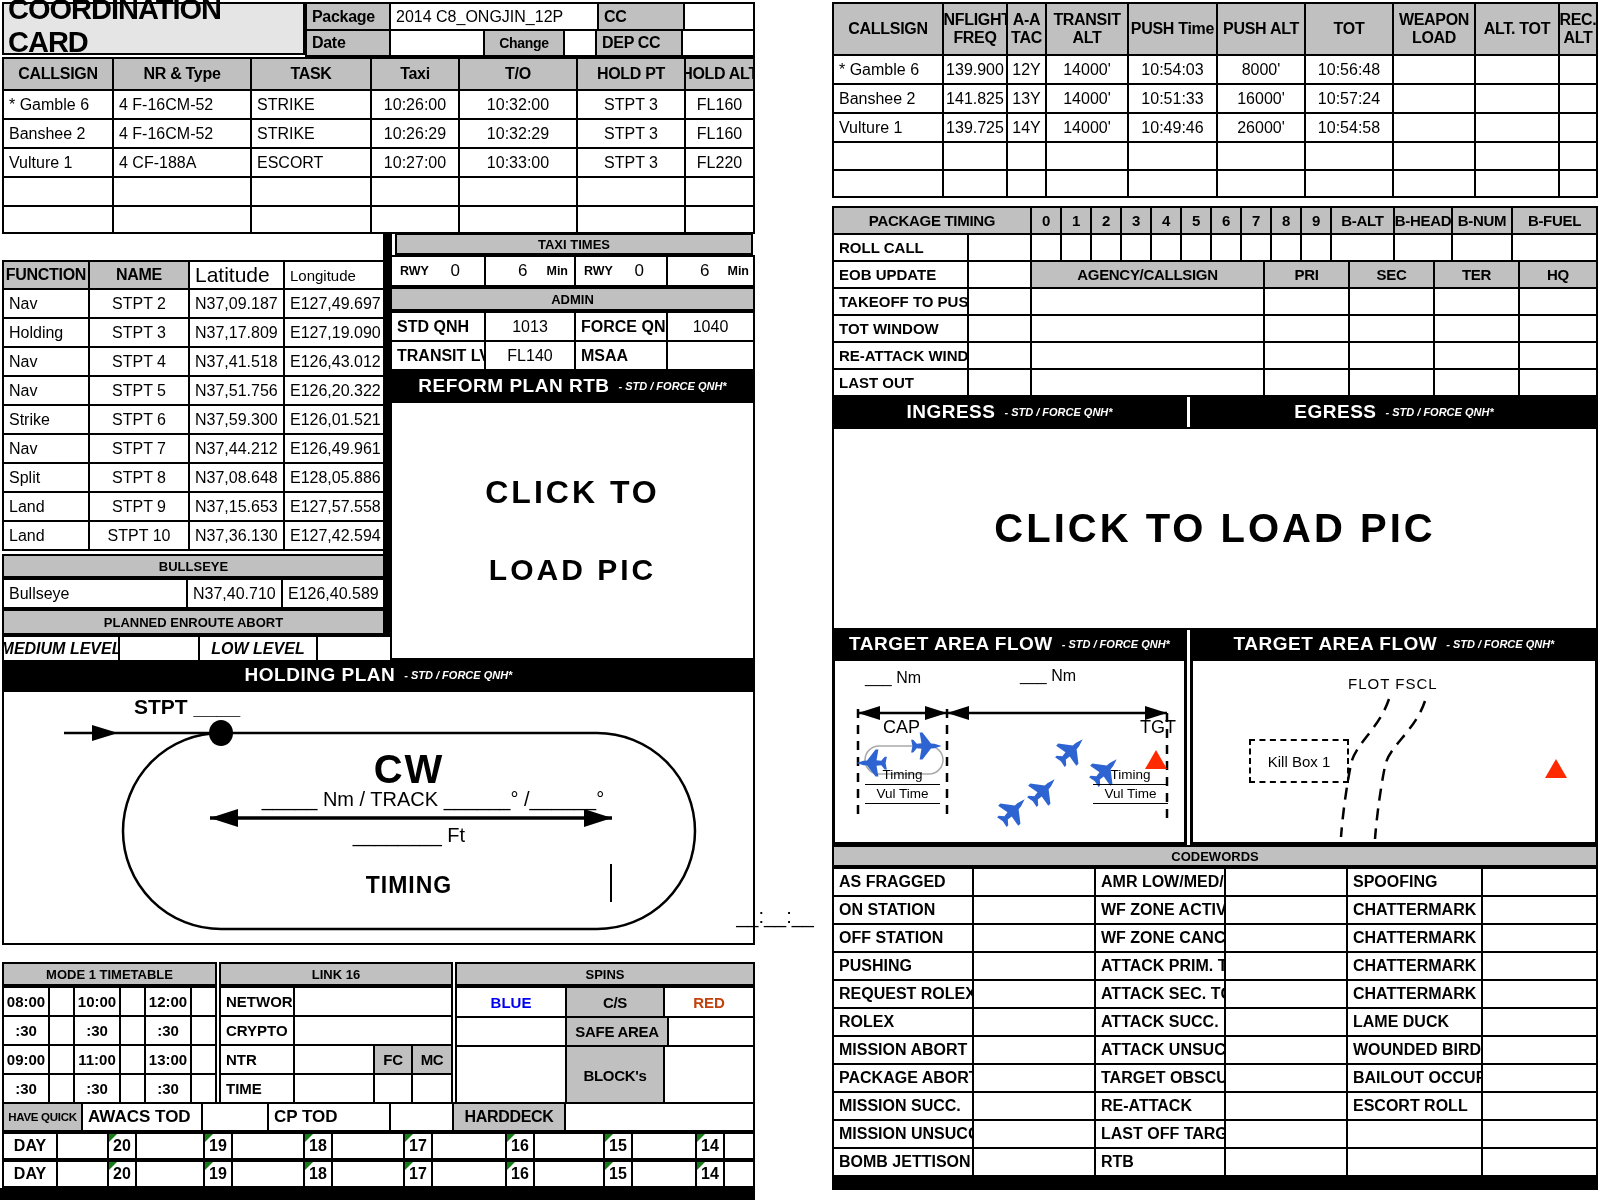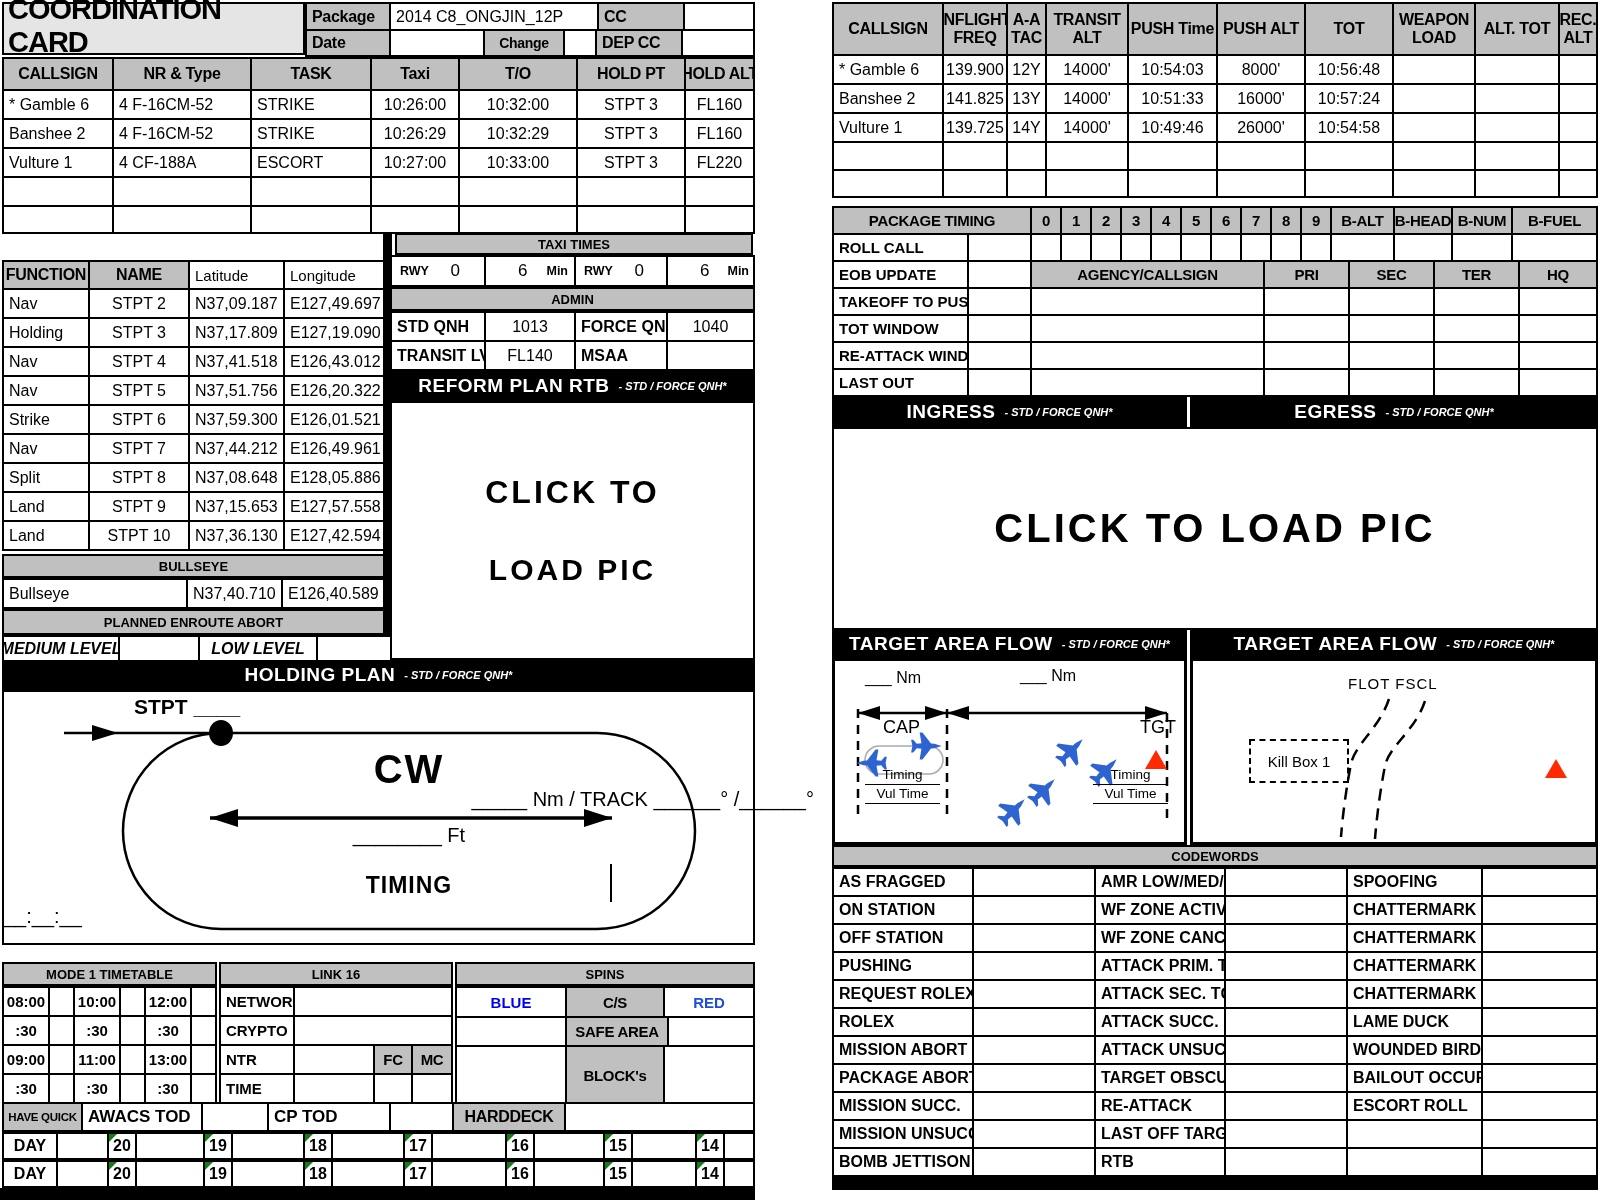--- a/index.html
+++ b/index.html
@@ -24,21 +24,21 @@
   .bar{position:absolute;box-sizing:border-box;background:#000;color:#fff;display:flex;
        align-items:center;justify-content:center;font-weight:bold;font-size:19px;letter-spacing:0.5px;}
   .bar .sub{font-style:italic;font-size:11px;margin-left:9px;font-weight:bold;letter-spacing:0;}
   .graybar{position:absolute;box-sizing:border-box;background:#c0c0c0;border:2px solid #000;
            display:flex;align-items:center;justify-content:center;font-weight:bold;font-size:13px;}
   .picbox{position:absolute;box-sizing:border-box;background:#fff;border:2px solid #000;
           display:flex;flex-direction:column;align-items:center;justify-content:center;}
   .picbox .bigtxt{font-weight:bold;letter-spacing:3px;}
   .val{font-size:17px;}
   .blue{color:#0000f0;font-weight:bold;font-size:17px;}
-  .red{color:#1d4ed8;font-weight:bold;font-size:17px;}
+  .red{color:#c2410c;font-weight:bold;font-size:17px;}
   .title-box{position:absolute;box-sizing:border-box;background:#e5e5e5;border:2px solid #000;
              display:flex;align-items:center;justify-content:center;}
   .title-box span{font-weight:bold;font-size:29px;letter-spacing:-1px;border-bottom:4px double #000;padding:0 4px 2px 4px;}
   .corner{position:absolute;top:0;left:0;width:0;height:0;border-top:8px solid #157d15;border-right:8px solid transparent;}
   .numcell{position:relative;font-weight:bold;font-size:16px;}
   .tri{width:0;height:0;border-left:11px solid transparent;border-right:11px solid transparent;border-bottom:19px solid #ff2a00;}
   .frac{position:absolute;text-align:center;font-size:13.5px;line-height:1.35;}
   .frac span{display:block;border-bottom:1.5px solid #000;padding:0 3px;}
   .killbox{position:absolute;border:2.5px dashed #000;display:flex;align-items:center;justify-content:center;font-size:15px;}
   .jet{position:absolute;}
@@ -120,21 +120,21 @@
       <div></div>
       <div></div>
   </div>
 
   <div class="vstrip" style="left:383px;top:233px;width:9px;height:427px;"></div>
 
   <div class="tbl" style="left:2px;top:260px;width:383px;
        grid-template-columns:84px 98px 93px 1fr;grid-template-rows:26px repeat(9,27px);">
     <div class="g">FUNCTION</div>
     <div class="g">NAME</div>
-    <div class="lft" style="font-size:15px;">Latitude</div>
+    <div class="lft" style="font-size:21px;">Latitude</div>
     <div class="lft" style="font-size:15px;">Longitude</div>
 
     <div class="val lft">Nav</div>
     <div class="val">STPT 2</div>
     <div class="val lft">N37,09.187</div>
     <div class="val lft">E127,49.697</div>
     <div class="val lft">Holding</div>
     <div class="val">STPT 3</div>
     <div class="val lft">N37,17.809</div>
     <div class="val lft">E127,19.090</div>
@@ -240,24 +240,24 @@
       <polygon points="88,33 114,41 88,49" fill="#000"></polygon>
       <rect x="119" y="41" width="572" height="196" rx="98" ry="98" fill="none" stroke="#000" stroke-width="2.5"></rect>
       <ellipse cx="217" cy="41" rx="12" ry="13" fill="#000"></ellipse>
       <line x1="206" y1="126" x2="608" y2="126" stroke="#000" stroke-width="3.5"></line>
       <polygon points="206,126 234,117 234,135" fill="#000"></polygon>
       <polygon points="608,126 580,117 580,135" fill="#000"></polygon>
       <line x1="607" y1="172" x2="607" y2="210" stroke="#000" stroke-width="2"></line>
     </svg>
     <div class="abs" style="left:130px;top:3px;font-size:21px;font-weight:600;">STPT ____</div>
     <div class="abs" style="left:0;top:55px;width:810px;text-align:center;font-size:40px;font-weight:bold;letter-spacing:2px;">CW</div>
-    <div class="abs" style="left:0;top:96px;width:810px;text-align:right;font-size:20px;padding-left:48px;">_____ Nm / TRACK ______° /______°</div>
+    <div class="abs" style="left:0;top:96px;width:810px;text-align:center;font-size:20px;padding-left:48px;">_____ Nm / TRACK ______° /______°</div>
     <div class="abs" style="left:0;top:132px;width:810px;text-align:center;font-size:20px;">________ Ft</div>
     <div class="abs" style="left:0;top:180px;width:810px;text-align:center;font-size:23px;font-weight:600;letter-spacing:1px;">TIMING</div>
-    <div class="abs" style="left:0;top:213px;width:810px;text-align:left;font-size:20px;">__:__:__</div>
+    <div class="abs" style="left:0;top:213px;width:810px;text-align:right;font-size:20px;">__:__:__</div>
   </div>
 
   <div class="graybar" style="left:2px;top:962px;width:215px;height:24px;">
     <span>MODE 1 TIMETABLE</span>
   </div>
   <div class="graybar" style="left:219px;top:962px;width:234px;height:24px;">
     <span>LINK 16</span>
   </div>
   <div class="graybar" style="left:455px;top:962px;width:300px;height:24px;">
     <span>SPINS</span>

